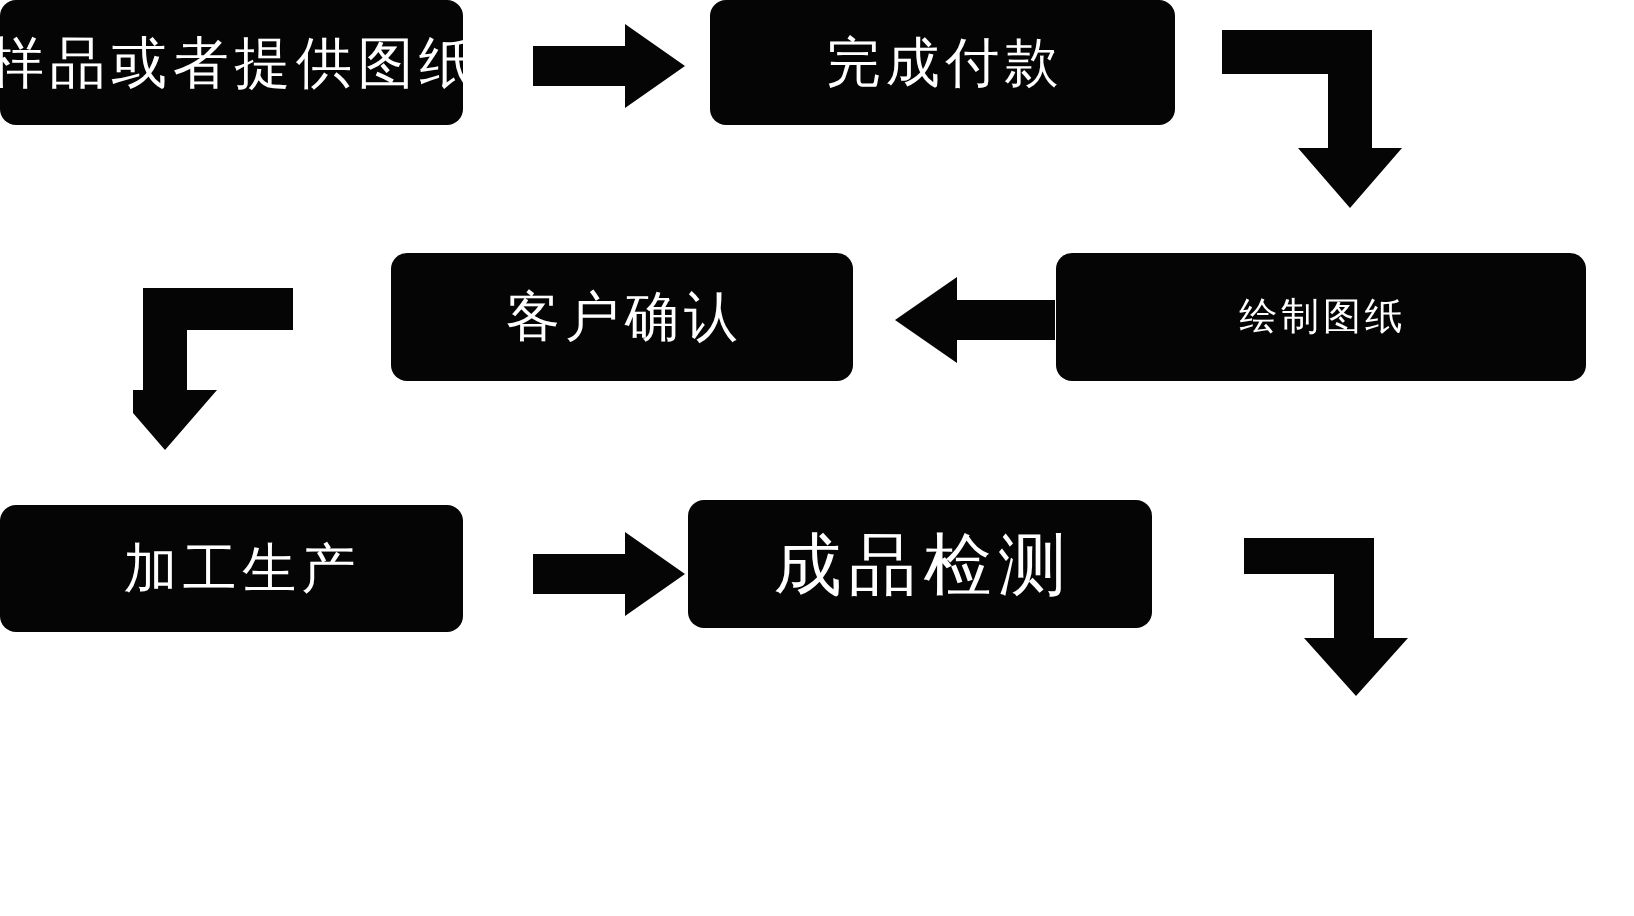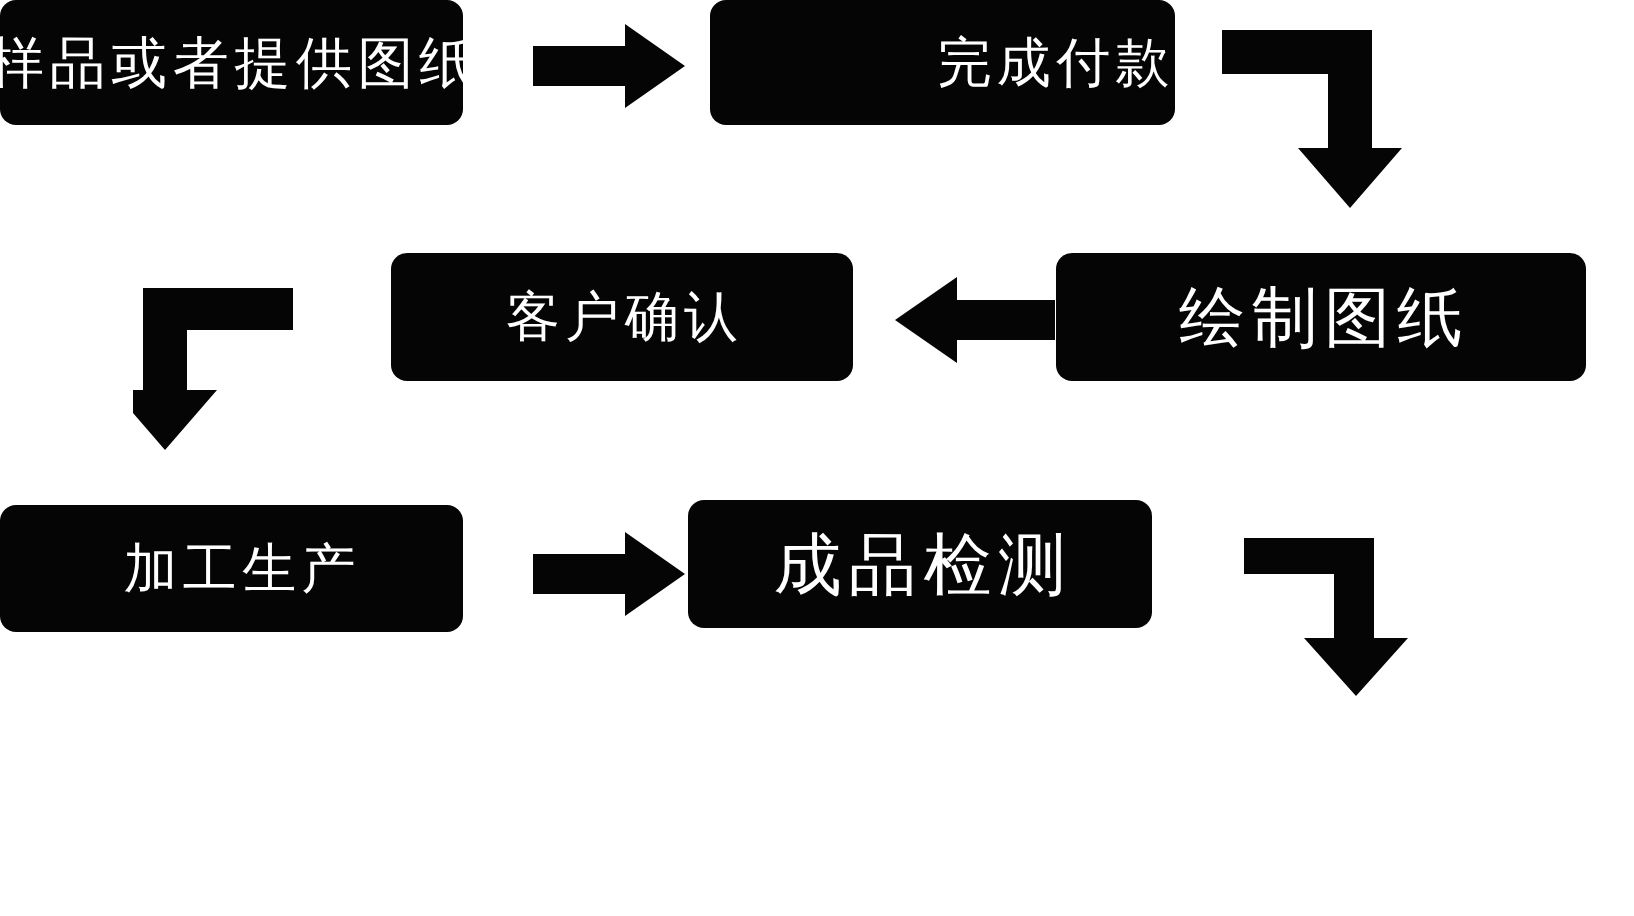--- a/index.html
+++ b/index.html
@@ -33,24 +33,24 @@
     line-height: 1.1;
     white-space: nowrap;
     user-select: none;
   }
   .node-label {
     display: block;
   }
 
   
   #node-sample    { left: 0px;    top: 0px;   width: 463px; height: 125px; font-size: 56px; border-radius: 16px; }
-  #node-payment   { left: 710px;  top: 0px;   width: 465px; height: 125px; font-size: 54px; border-radius: 16px; justify-content: flex-end; }
+  #node-payment   { left: 710px;  top: 0px;   width: 465px; height: 125px; font-size: 54px; border-radius: 16px; }
 
   
-  #node-drawing   { left: 1056px; top: 253px; width: 530px; height: 128px; font-size: 66px; border-radius: 16px; }
+  #node-drawing   { left: 1056px; top: 253px; width: 530px; height: 128px; font-size: 38px; border-radius: 16px; }
   #node-confirm   { left: 391px;  top: 253px; width: 462px; height: 128px; font-size: 54px; border-radius: 16px; }
 
   
   #node-produce   { left: 0px;    top: 505px; width: 463px; height: 127px; font-size: 54px; border-radius: 16px; padding-left: 16px; }
   #node-inspect   { left: 688px;  top: 500px; width: 464px; height: 128px; font-size: 68px; border-radius: 16px; }
 
   
   #node-ship      { left: 1105px; top: 750px; width: 465px; height: 128px; font-size: 54px; border-radius: 16px; }
 
   

